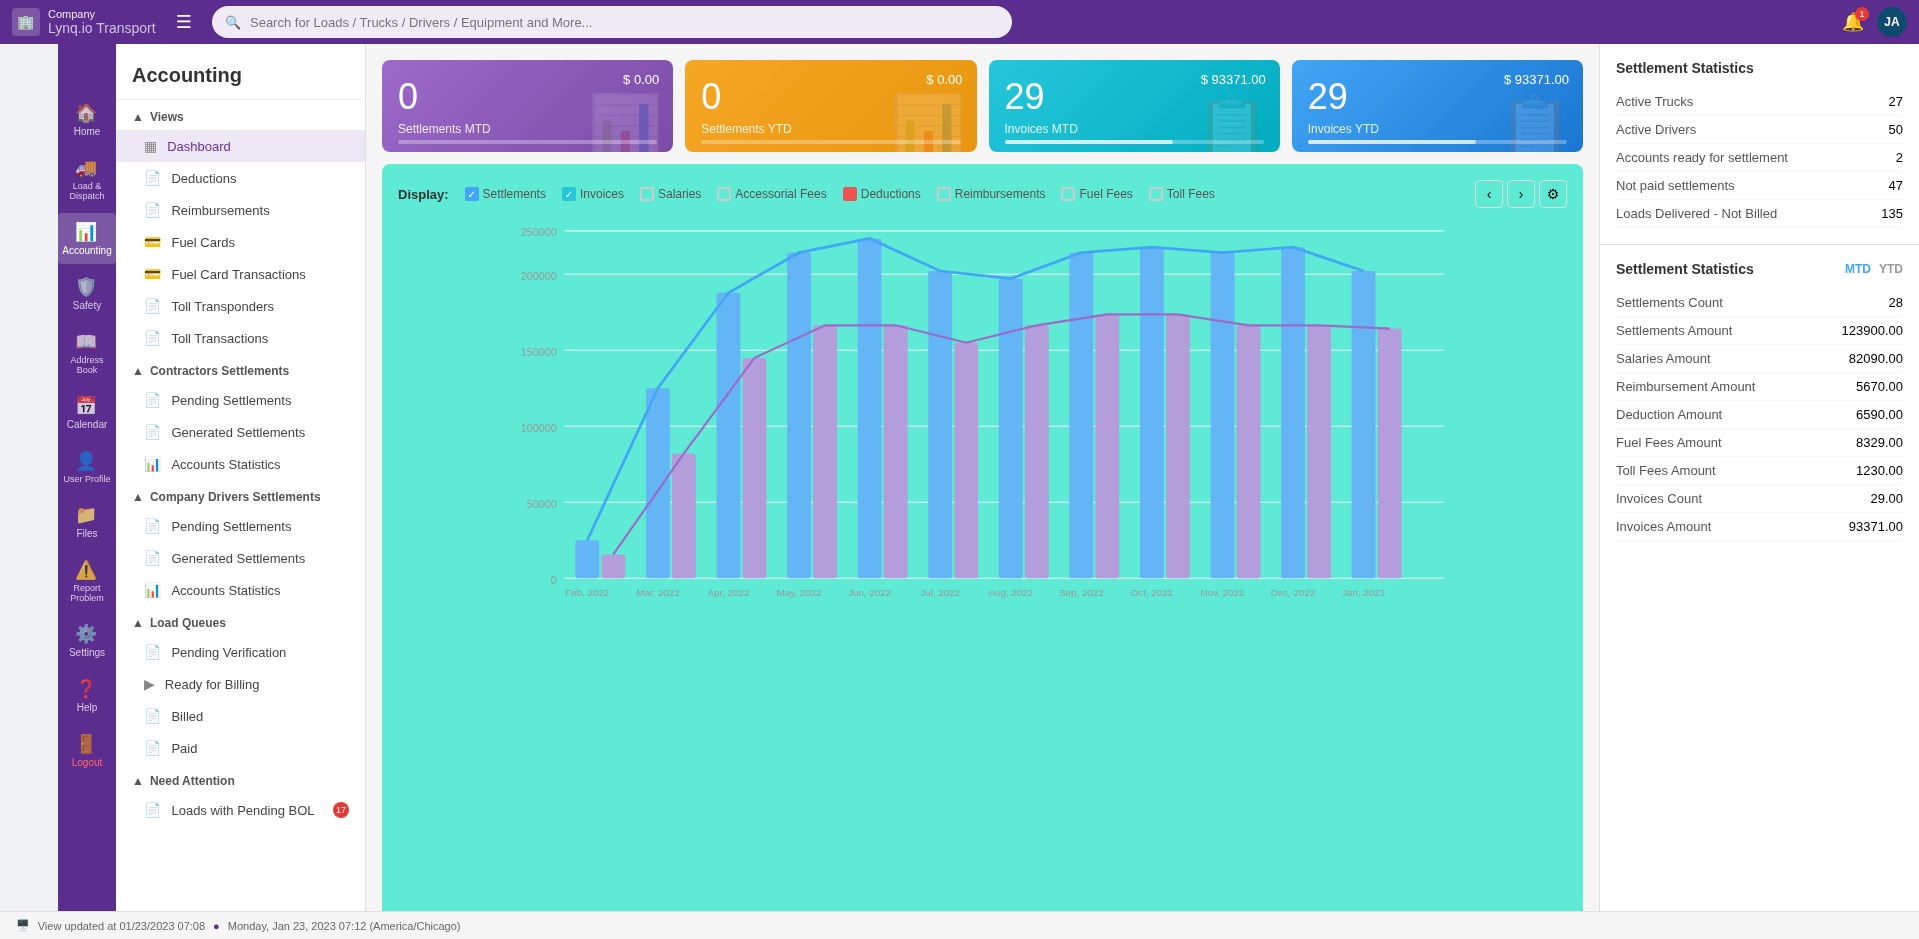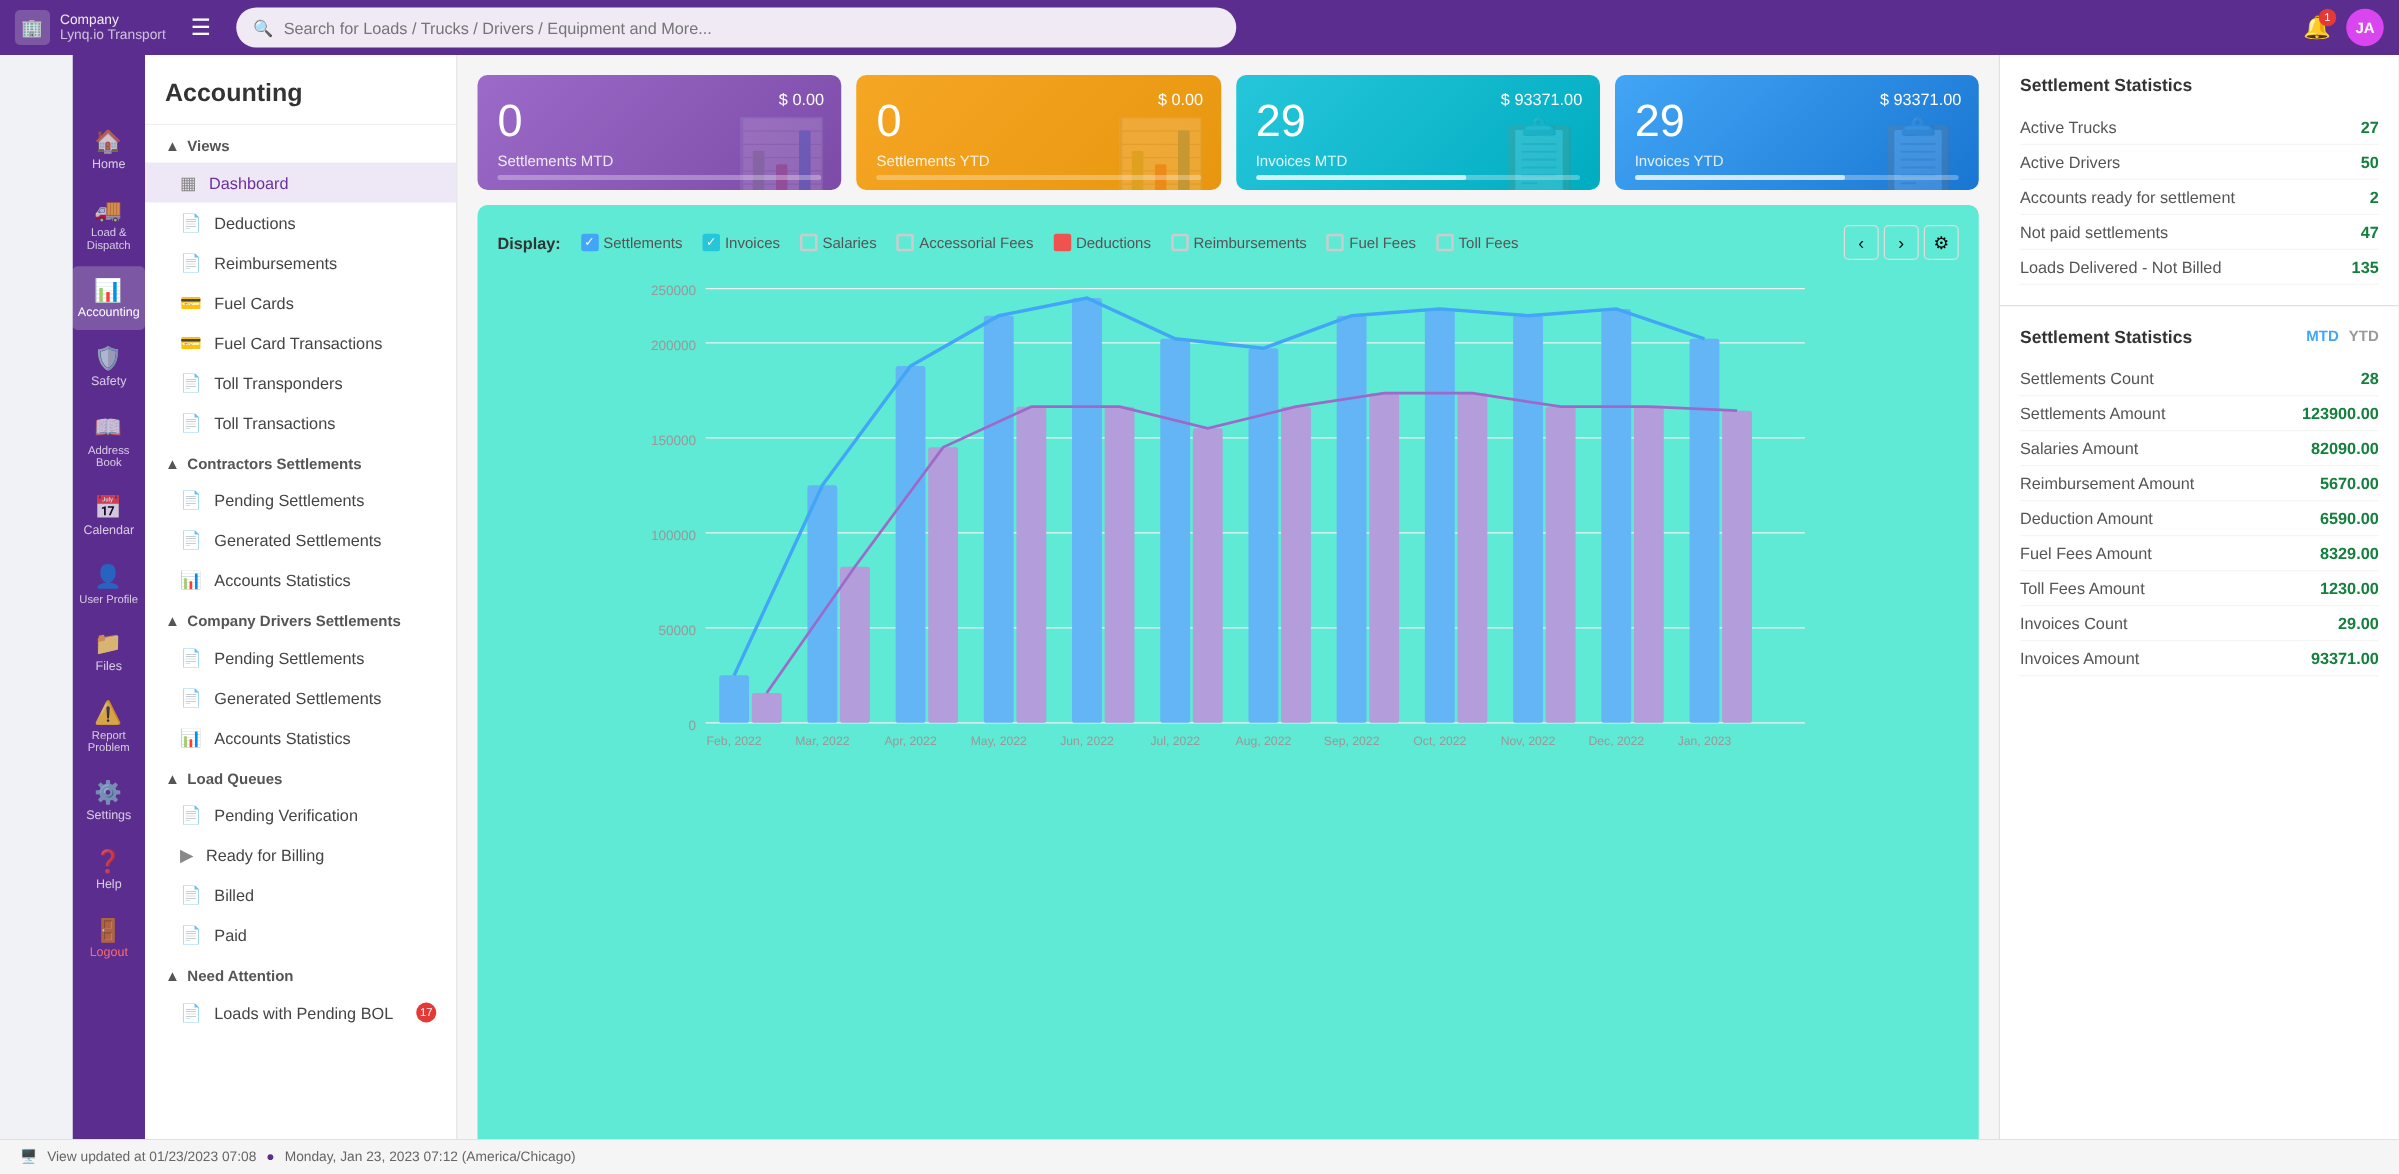--- a/index.html
+++ b/index.html
@@ -41,38 +41,38 @@
       background: #5b2d8e;
       display: flex;
       align-items: center;
       padding: 0 12px;
       z-index: 100;
       gap: 12px;
     }
     .top-bar-logo { display: flex; align-items: center; gap: 8px; color: #fff; font-size: 12px; }
     .top-bar-logo .company-icon { width: 28px; height: 28px; background: rgba(255,255,255,0.2); border-radius: 4px; display: flex; align-items: center; justify-content: center; color: #fff; font-size: 14px; }
     .top-bar-logo .company-name { color: rgba(255,255,255,0.9); font-size: 11px; }
-    .top-bar-logo .company-sub { color: rgba(255,255,255,0.7); font-size: 11px; }
+    .top-bar-logo .company-sub { color: rgba(255,255,255,0.7); font-size: 14px; }
     .hamburger { color: #fff; font-size: 18px; cursor: pointer; margin: 0 8px; }
     .search-bar {
       flex: 1;
       max-width: 800px;
       background: rgba(255,255,255,0.9);
       border-radius: 20px;
       display: flex;
       align-items: center;
       padding: 0 14px;
       height: 32px;
       gap: 8px;
     }
     .search-bar input { border: none; background: transparent; outline: none; width: 100%; font-size: 13px; color: #555; }
     .top-bar-actions { margin-left: auto; display: flex; align-items: center; gap: 12px; }
     .notification-btn { color: #fff; font-size: 18px; cursor: pointer; position: relative; }
     .notification-badge { position: absolute; top: -4px; right: -4px; background: #e53935; color: #fff; font-size: 9px; border-radius: 50%; width: 14px; height: 14px; display: flex; align-items: center; justify-content: center; }
-    .user-avatar { width: 30px; height: 30px; background: #d946ef; border-radius: 50%; display: flex; align-items: center; justify-content: center; color: #fff; font-size: 12px; font-weight: bold; cursor: pointer; }
+    .user-avatar { width: 30px; height: 30px; background: #0c4a6e; border-radius: 50%; display: flex; align-items: center; justify-content: center; color: #fff; font-size: 12px; font-weight: bold; cursor: pointer; }
 
     
     .main-wrapper {
       margin-top: 44px;
       margin-left: 58px;
       display: flex;
       flex: 1;
       overflow: hidden;
       height: calc(100vh - 44px);
     }
@@ -225,21 +225,21 @@
     .stats-section-title { font-size: 14px; font-weight: 600; color: #333; margin-bottom: 12px; }
     .stats-row {
       display: flex;
       justify-content: space-between;
       align-items: center;
       padding: 6px 0;
       border-bottom: 1px solid #f5f5f5;
       font-size: 13px;
     }
     .stats-row .stats-label { color: #555; }
-    .stats-row .stats-value { color: #15803d; font-weight: 700; }
+    .stats-row .stats-value { color: #000000; font-weight: 400; }
     .stats-section-2 { padding: 16px; border-top: 1px solid #e0e0e0; }
     .stats-section-2-header {
       display: flex;
       align-items: center;
       justify-content: space-between;
       margin-bottom: 12px;
     }
     .stats-section-2-header .title { font-size: 14px; font-weight: 600; color: #333; }
     .stats-tab { font-size: 12px; font-weight: 600; cursor: pointer; color: #42a5f5; }
     .stats-tab.inactive { color: #999; }

